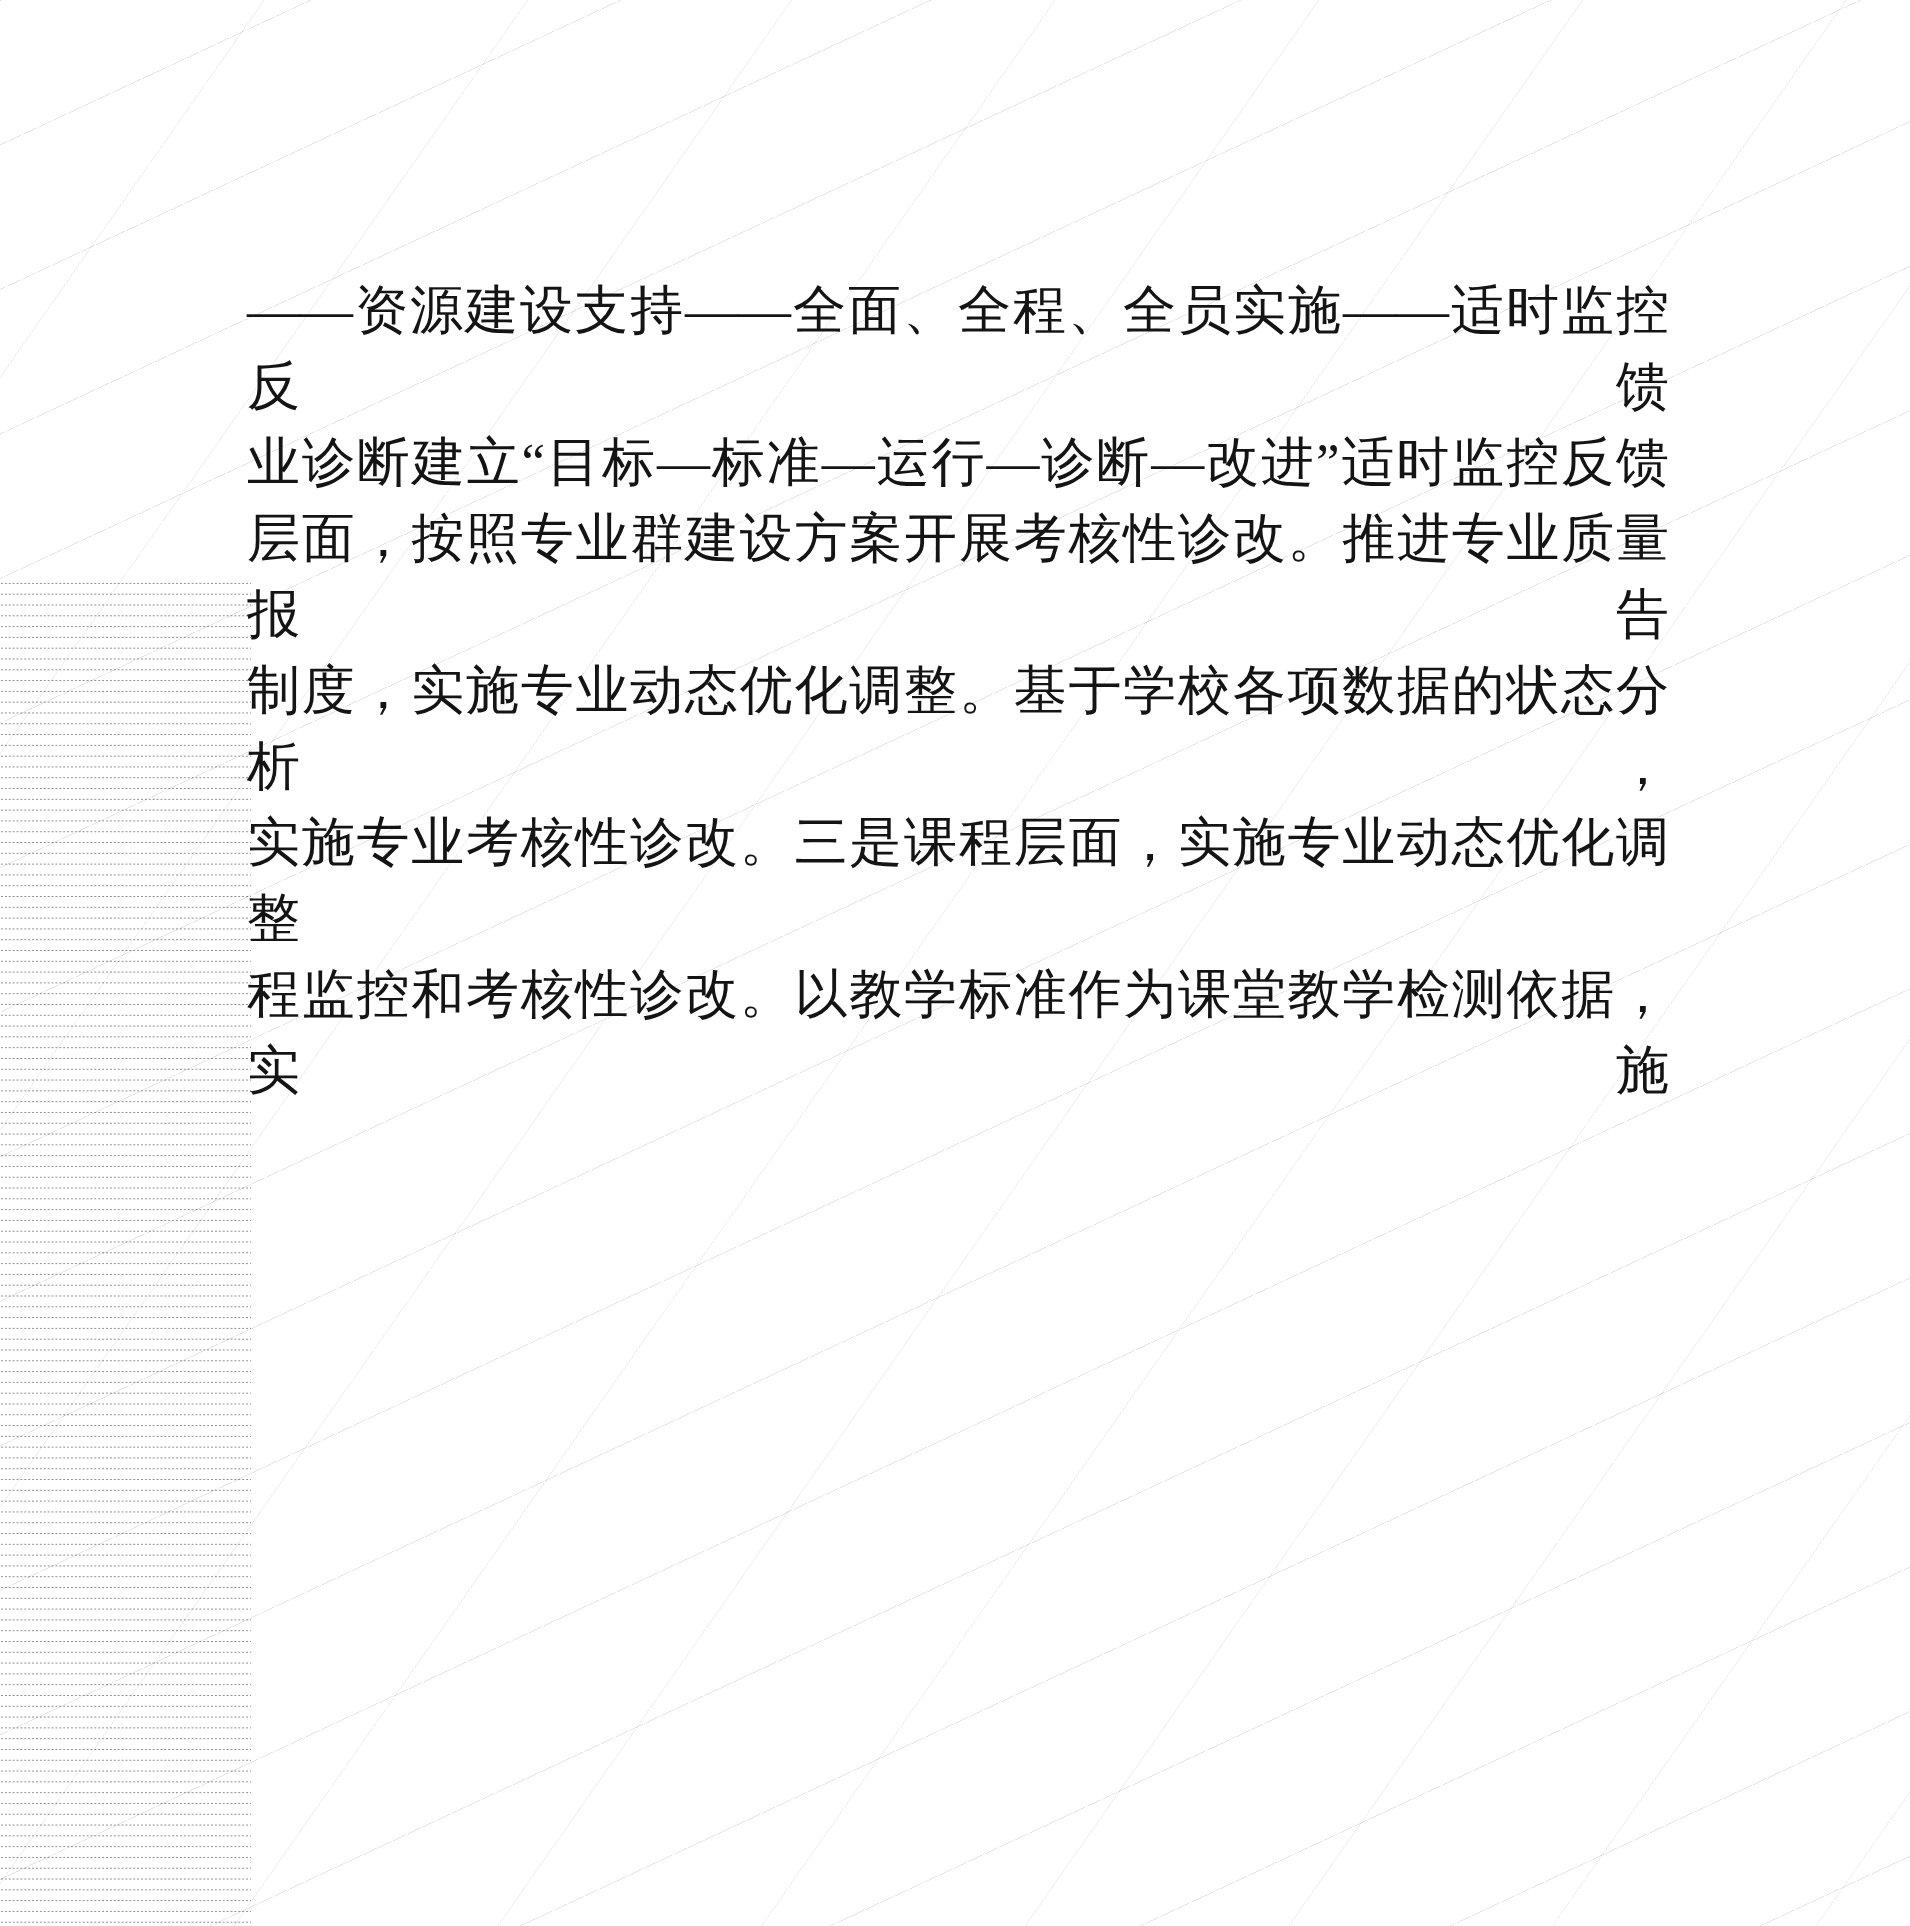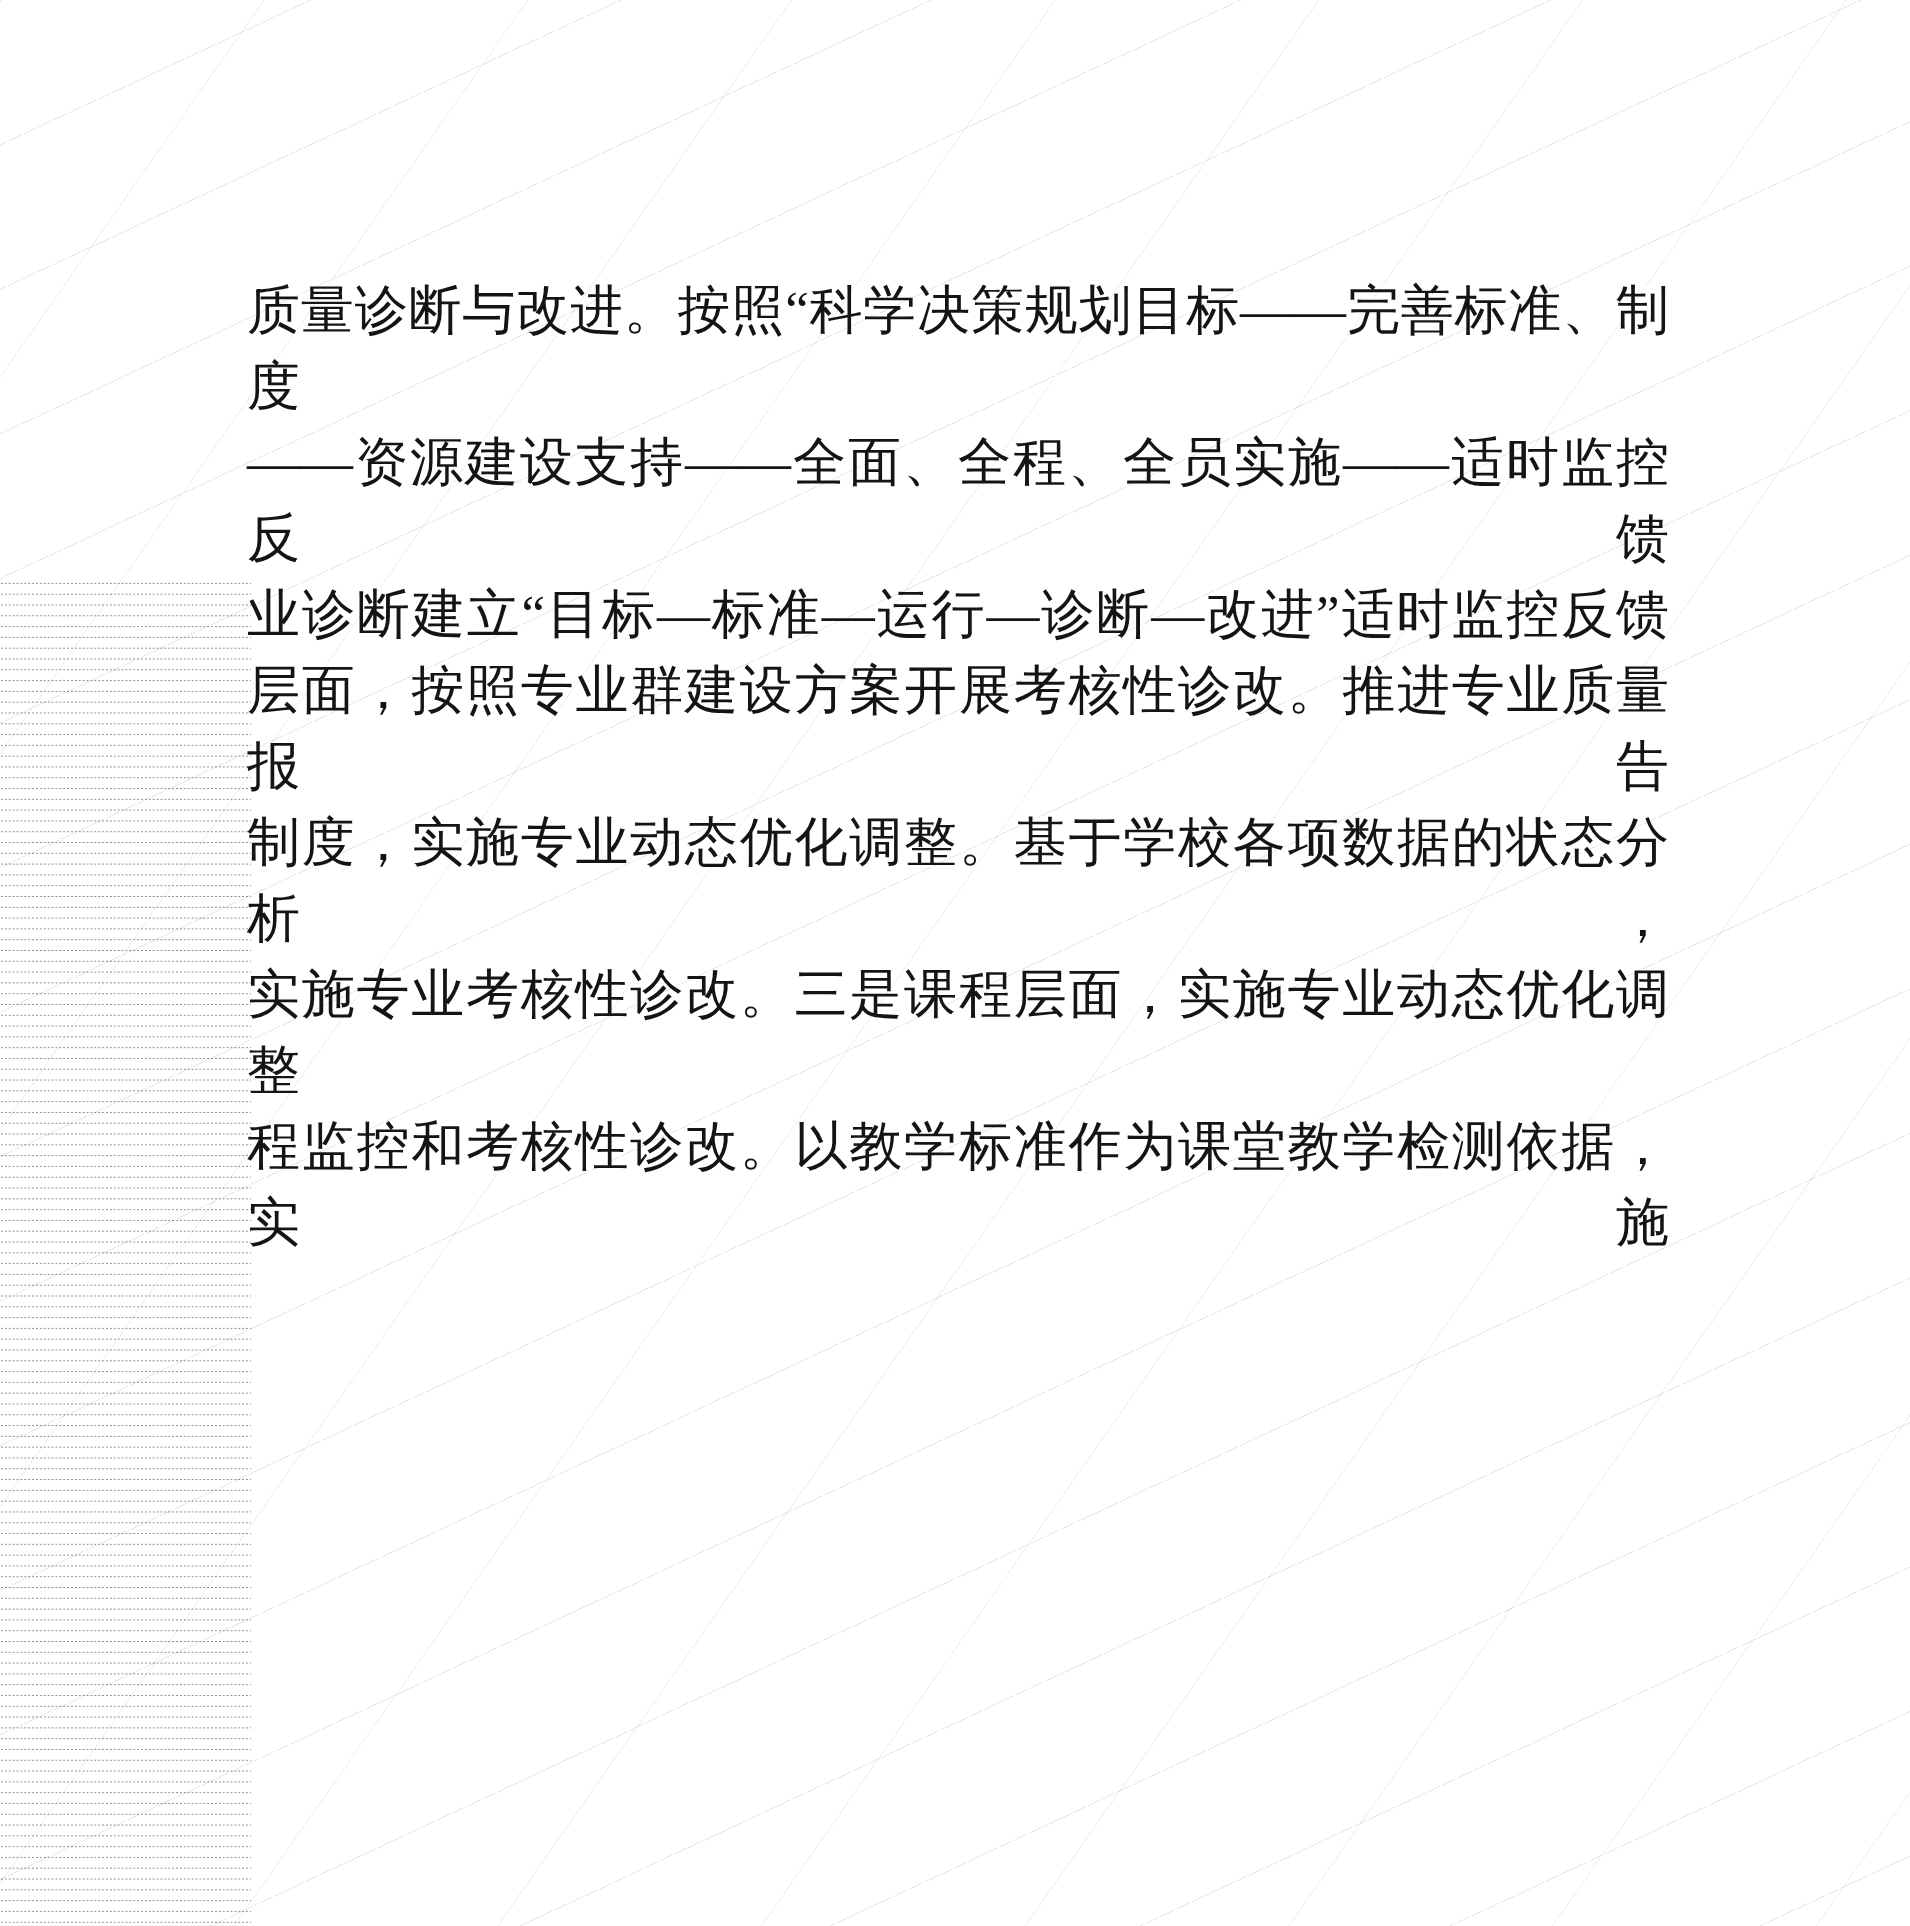--- a/index.html
+++ b/index.html
@@ -42,21 +42,20 @@
 </head>
 <body>
 
 <div class="page">
 
   <div class="wm wm-left"></div>
 
   <div class="diag"></div>
 
   <main class="text-block">
-    <div class="line">质量诊断与改进。按照“科学决策规划目标——完善标准、制度</div>
     <div class="line">——资源建设支持——全面、全程、全员实施——适时监控反馈</div>
     <div class="line">业诊断建立“目标—标准—运行—诊断—改进”适时监控反馈</div>
     <div class="line">层面，按照专业群建设方案开展考核性诊改。推进专业质量报告</div>
     <div class="line">制度，实施专业动态优化调整。基于学校各项数据的状态分析，</div>
     <div class="line">实施专业考核性诊改。三是课程层面，实施专业动态优化调整</div>
     <div class="line">程监控和考核性诊改。以教学标准作为课堂教学检测依据，实施</div>
 
   </main>
 
 </div>

